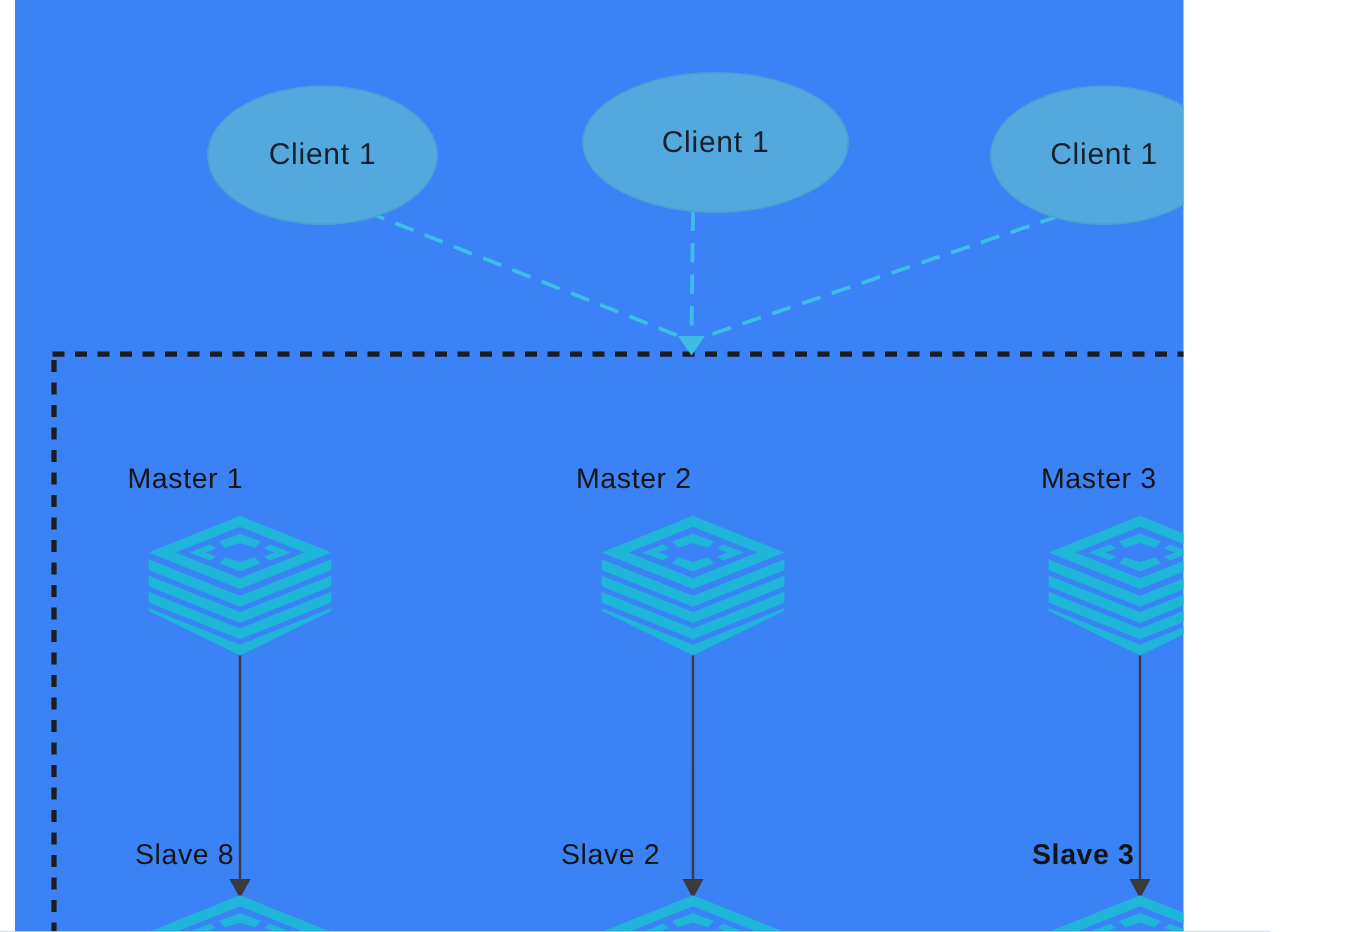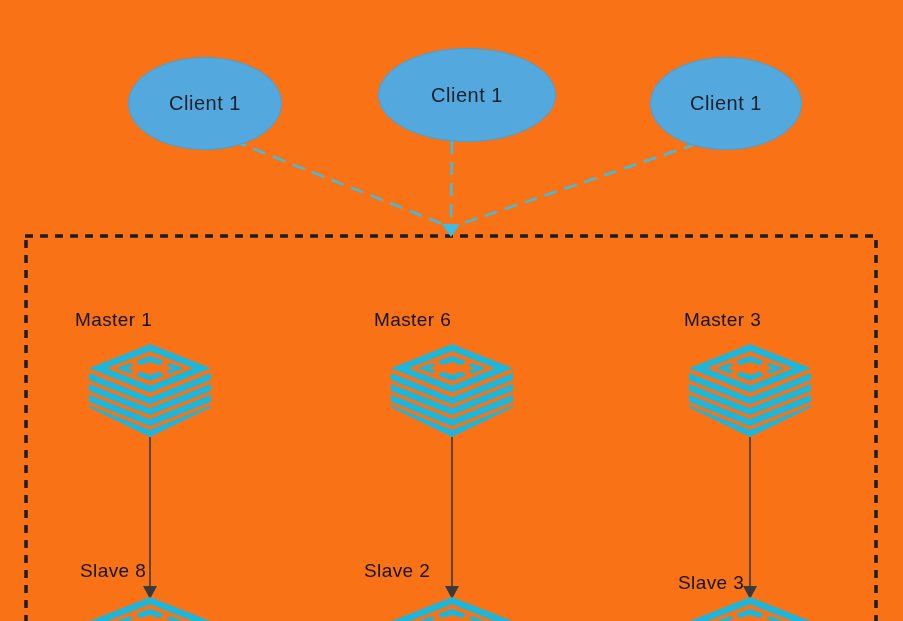--- a/index.html
+++ b/index.html
@@ -2,23 +2,24 @@
 <html><head>
 <meta charset="utf-8">
 <style>
   html, body {
     margin: 0; padding: 0;
     background: #ffffff;
     font-family: "Liberation Sans", "DejaVu Sans", sans-serif;
   }
   #canvas {
     position: relative;
-    width: 903px; height: 621px;
-    background: #f97316;
+    width: 779px; height: 621px;
+    background: #3b82f6;
     overflow: hidden;
+    margin-left: 10px;
   }
   #overlay {
     position: absolute; left: 0; top: 0;
     width: 903px; height: 621px;
   }
   .client-node {
     position: absolute;
     background: #53a9dd;
     border: 1px solid #4aa0d4;
     border-radius: 50%;
@@ -39,21 +40,21 @@
     font-size: 19px;
     color: #141414;
     letter-spacing: 0.4px;
     white-space: nowrap;
   }
   .master-label-1 { left: 75px;  top: 309px; }
   .master-label-2 { left: 374px; top: 309px; }
   .master-label-3 { left: 684px; top: 309px; }
   .slave-label-1  { left: 80px;  top: 560px; }
   .slave-label-2  { left: 364px; top: 560px; }
-  .slave-label-3  { left: 678px; top: 572px; }
+  .slave-label-3  { left: 678px; top: 560px; font-weight: bold; }
 </style>
 </head>
 <body>
 
 <div id="canvas">
 
   <svg id="overlay" viewBox="0 0 903 621" xmlns="http://www.w3.org/2000/svg">
     <defs>
       <symbol id="cluster-node" viewBox="0 0 124 104" preserveAspectRatio="none">
         <g fill="#1fb5d9">
@@ -105,20 +106,20 @@
     <span class="node-label">Client 1</span>
   </div>
   <div class="client-node client-2">
     <span class="node-label">Client 1</span>
   </div>
   <div class="client-node client-3">
     <span class="node-label">Client 1</span>
   </div>
 
   <div class="shape-label master-label-1">Master 1</div>
-  <div class="shape-label master-label-2">Master 6</div>
+  <div class="shape-label master-label-2">Master 2</div>
   <div class="shape-label master-label-3">Master 3</div>
 
   <div class="shape-label slave-label-1">Slave 8</div>
   <div class="shape-label slave-label-2">Slave 2</div>
   <div class="shape-label slave-label-3">Slave 3</div>
 
 </div>
 
 </body></html>

